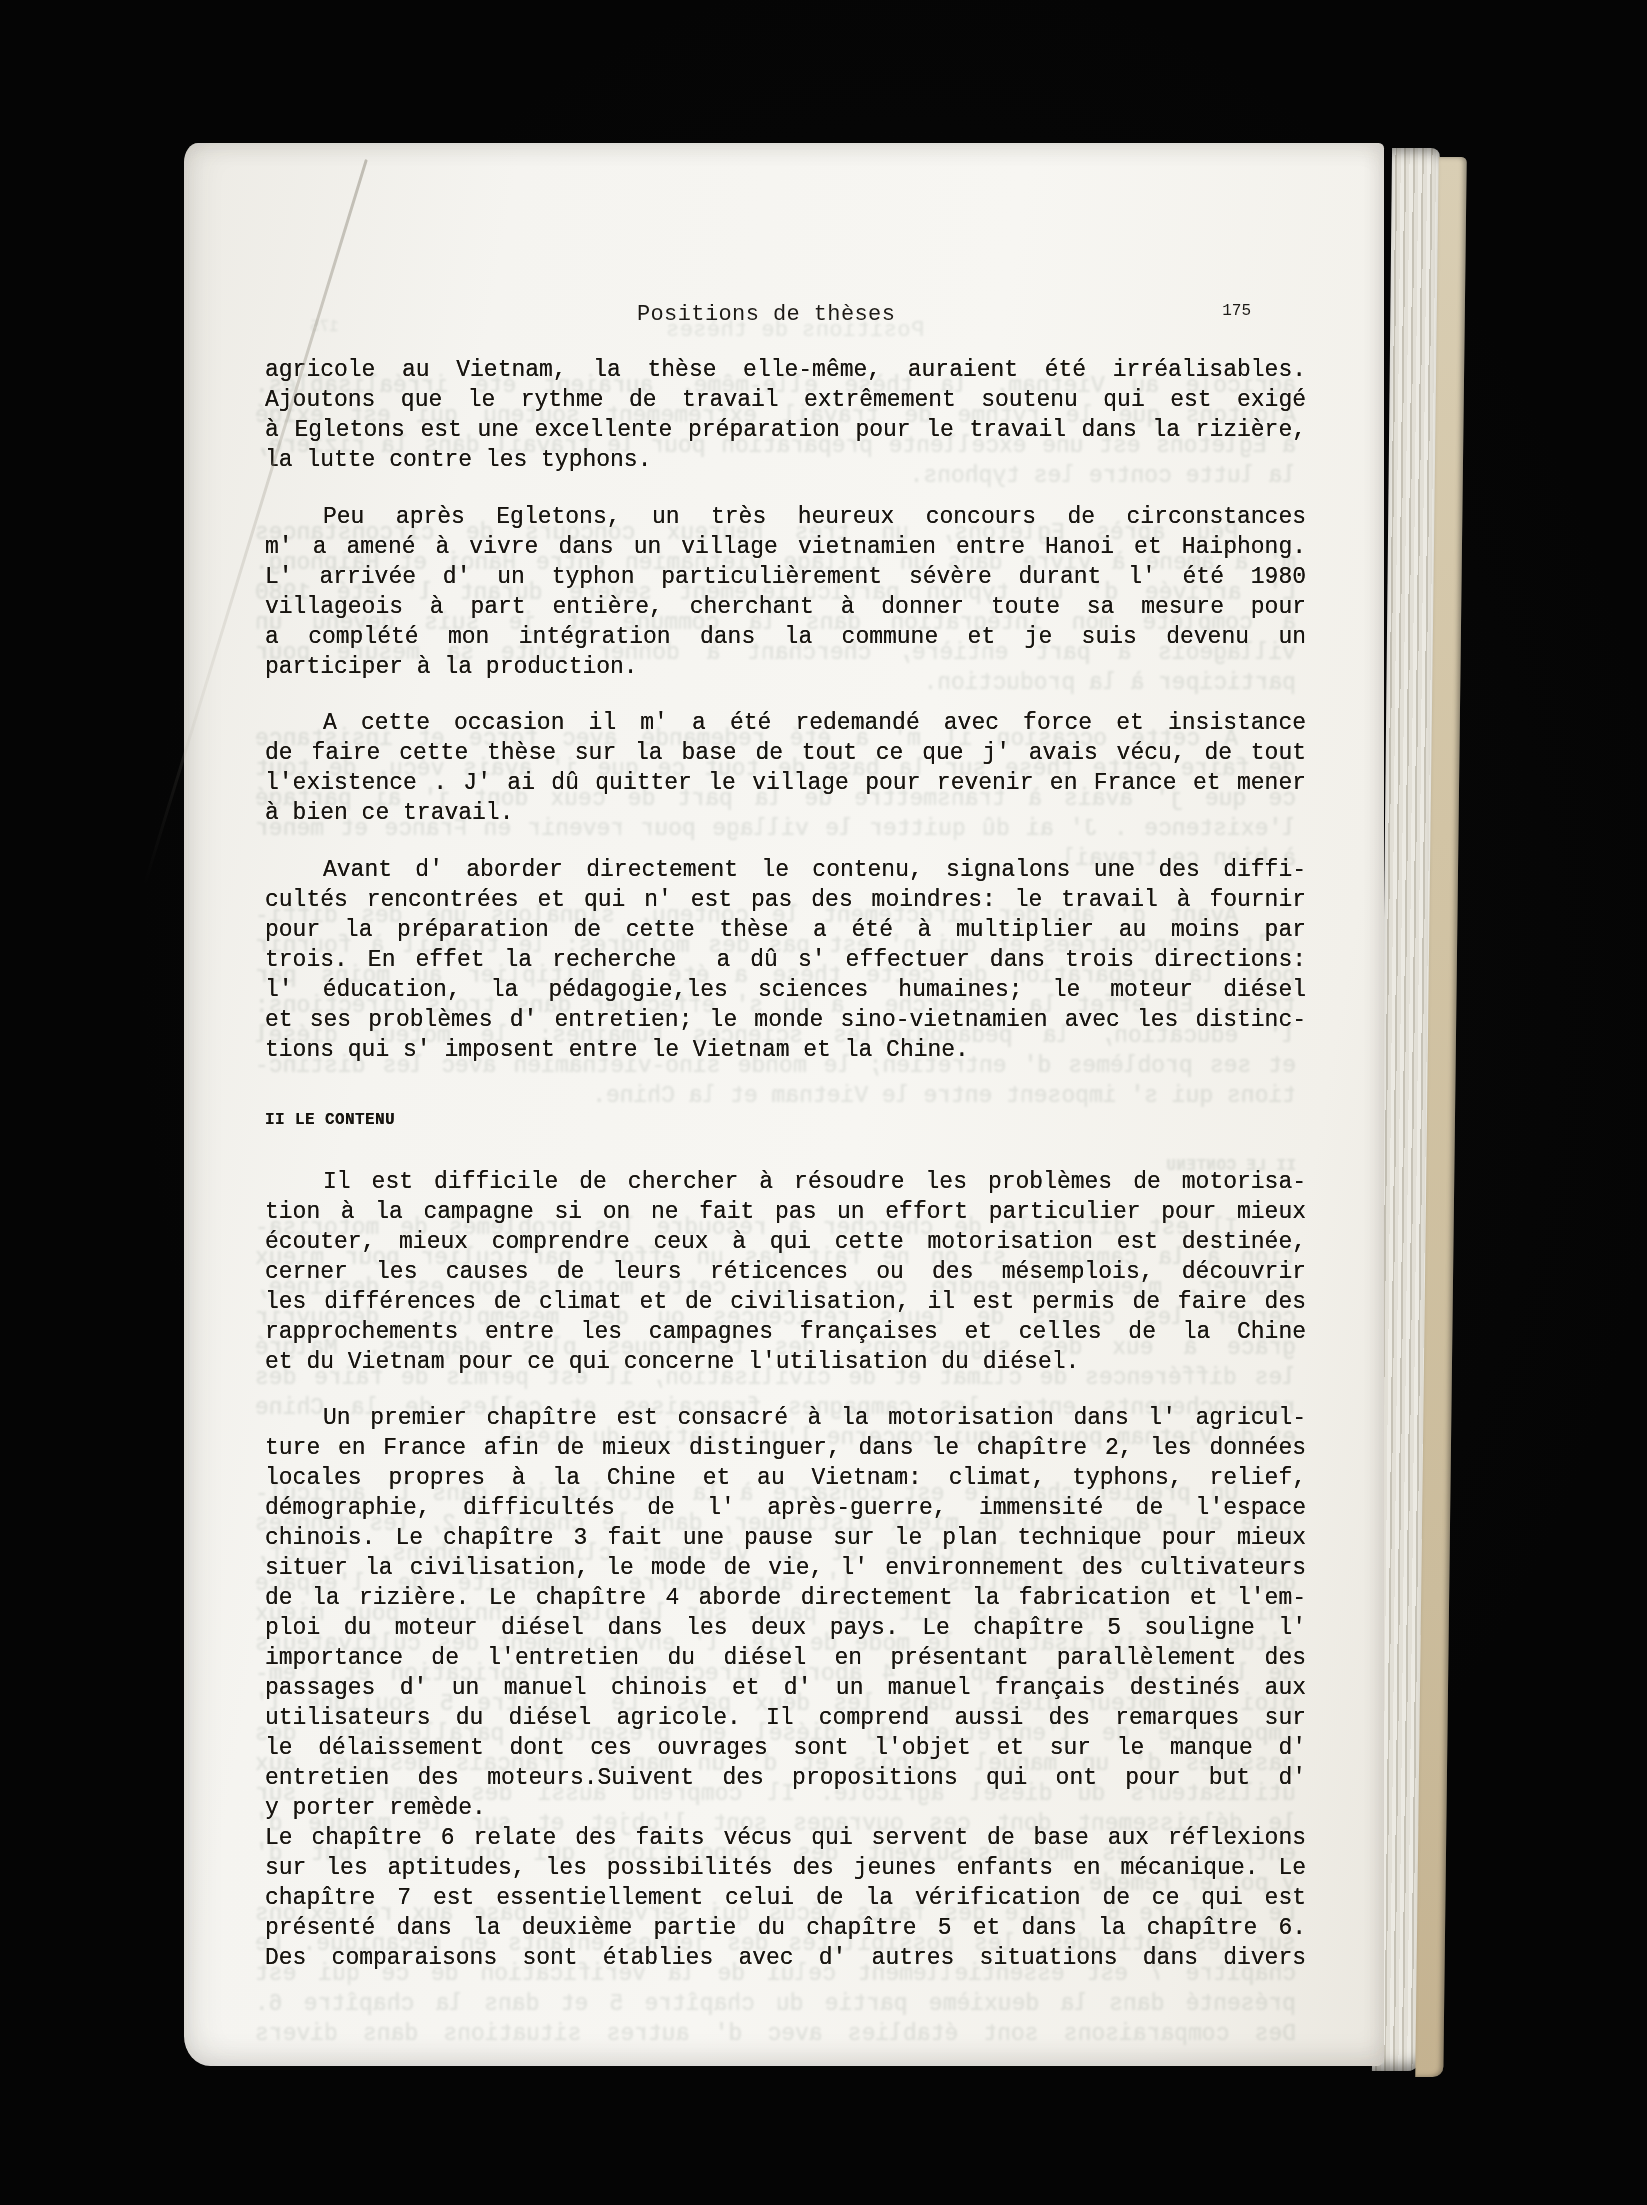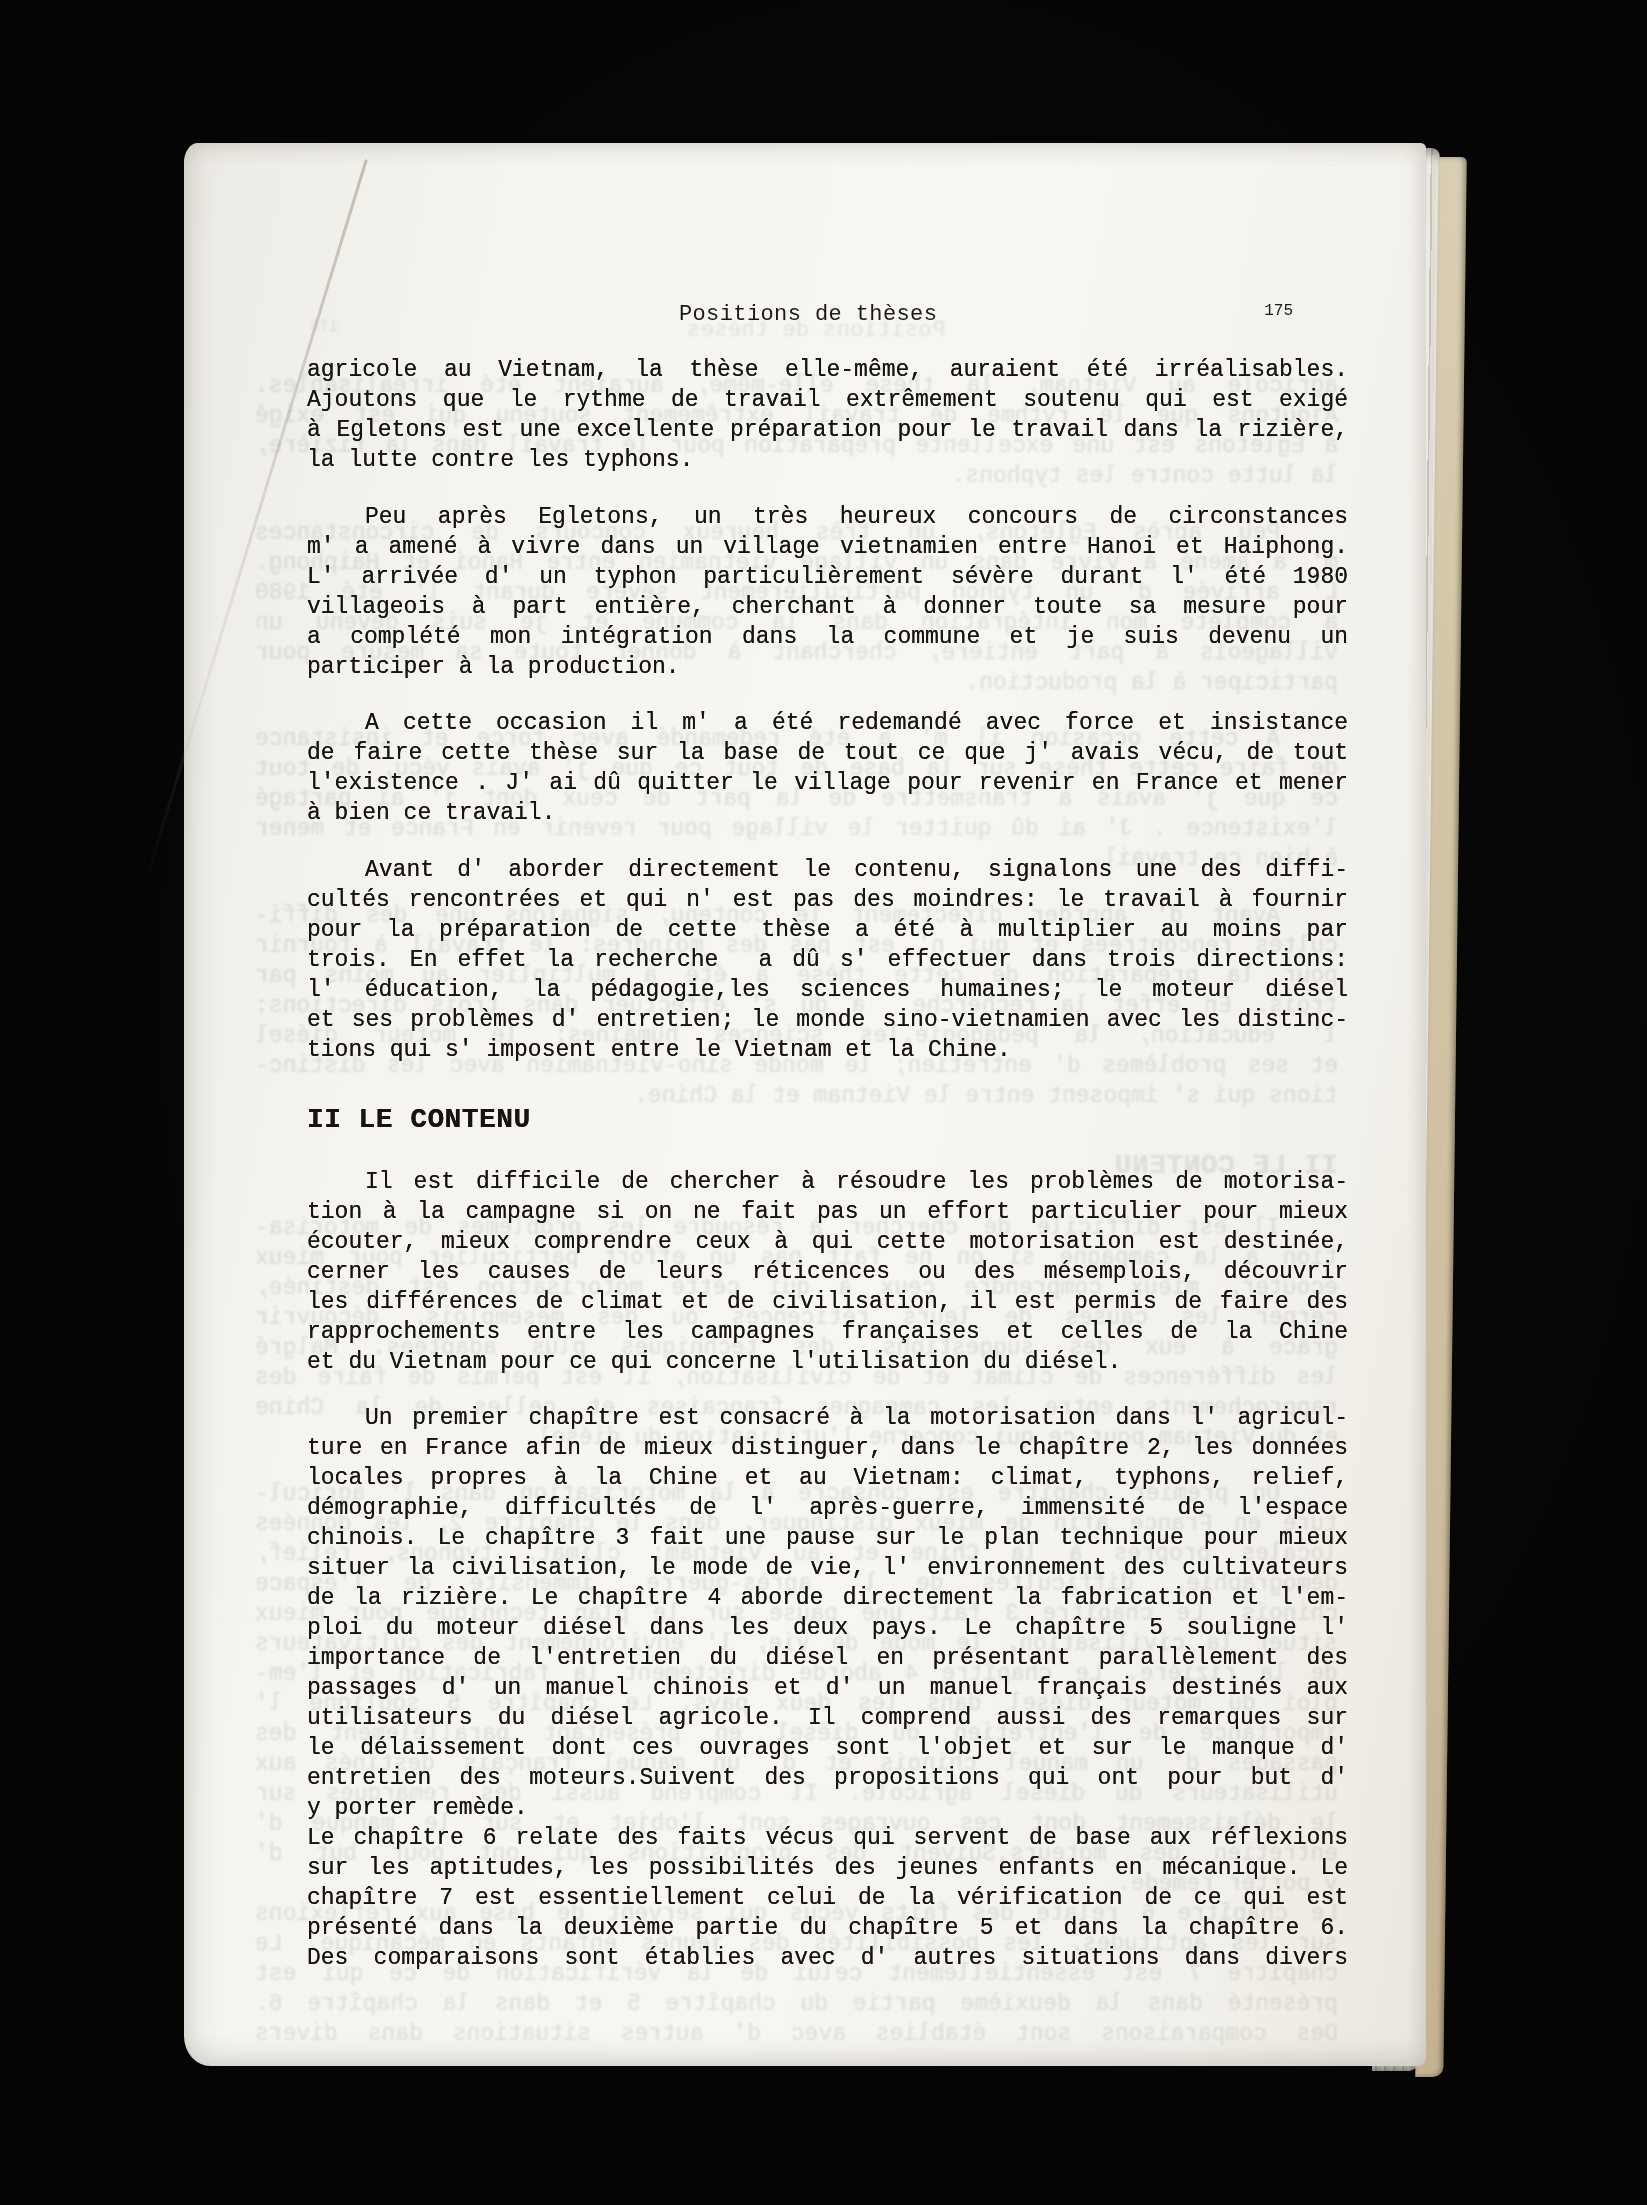--- a/index.html
+++ b/index.html
@@ -51,21 +51,20 @@
     top: 143px;
     width: 1200px;
     height: 1923px;
     background: linear-gradient(100deg, #edebe5 0%, #f5f4f0 22%, #f7f6f2 55%, #f2f0ea 85%, #eae7df 100%);
     border-radius: 14px 5.3px 7px 26.5px / 19.4px 5.3px 8.8px 30px;
     box-shadow:
       inset 14px 0 30px rgba(60,55,45,0.07),
       inset -7px 0 17.6px rgba(60,55,45,0.06),
       inset 0 -12.4px 23px rgba(60,55,45,0.08),
       inset 0 8.8px 19.4px rgba(60,55,45,0.05);
-    padding-left: 42px;
   }
   
   .crease {
     position: absolute;
     left: 181px;
     top: 16px;
     width: 2.6px;
     height: 759px;
     background: linear-gradient(180deg, rgba(150,145,132,0.55), rgba(170,165,152,0.18) 70%, rgba(170,165,152,0));
     transform: rotate(17deg);
@@ -128,21 +127,21 @@
     font-size: 23px;
     text-align: justify;
     text-align-last: justify;
     text-shadow: 0 0 0.4px rgba(23,20,15,0.85);
     white-space: normal;
   }
   .line.short { text-align-last: left; }
   .para.indent > .line:first-child { padding-left: 58px; }
   .heading {
     margin: 40px 0 32px 0;
-    font-size: 28px;
+    font-size: 16px;
     line-height: 30px;
     font-weight: bold;
     letter-spacing: 0.4px;
     color: #17140f;
     text-shadow: 0 0 0.5px rgba(23,20,15,0.9);
   }
 </style>
 </head>
 <body>
 

